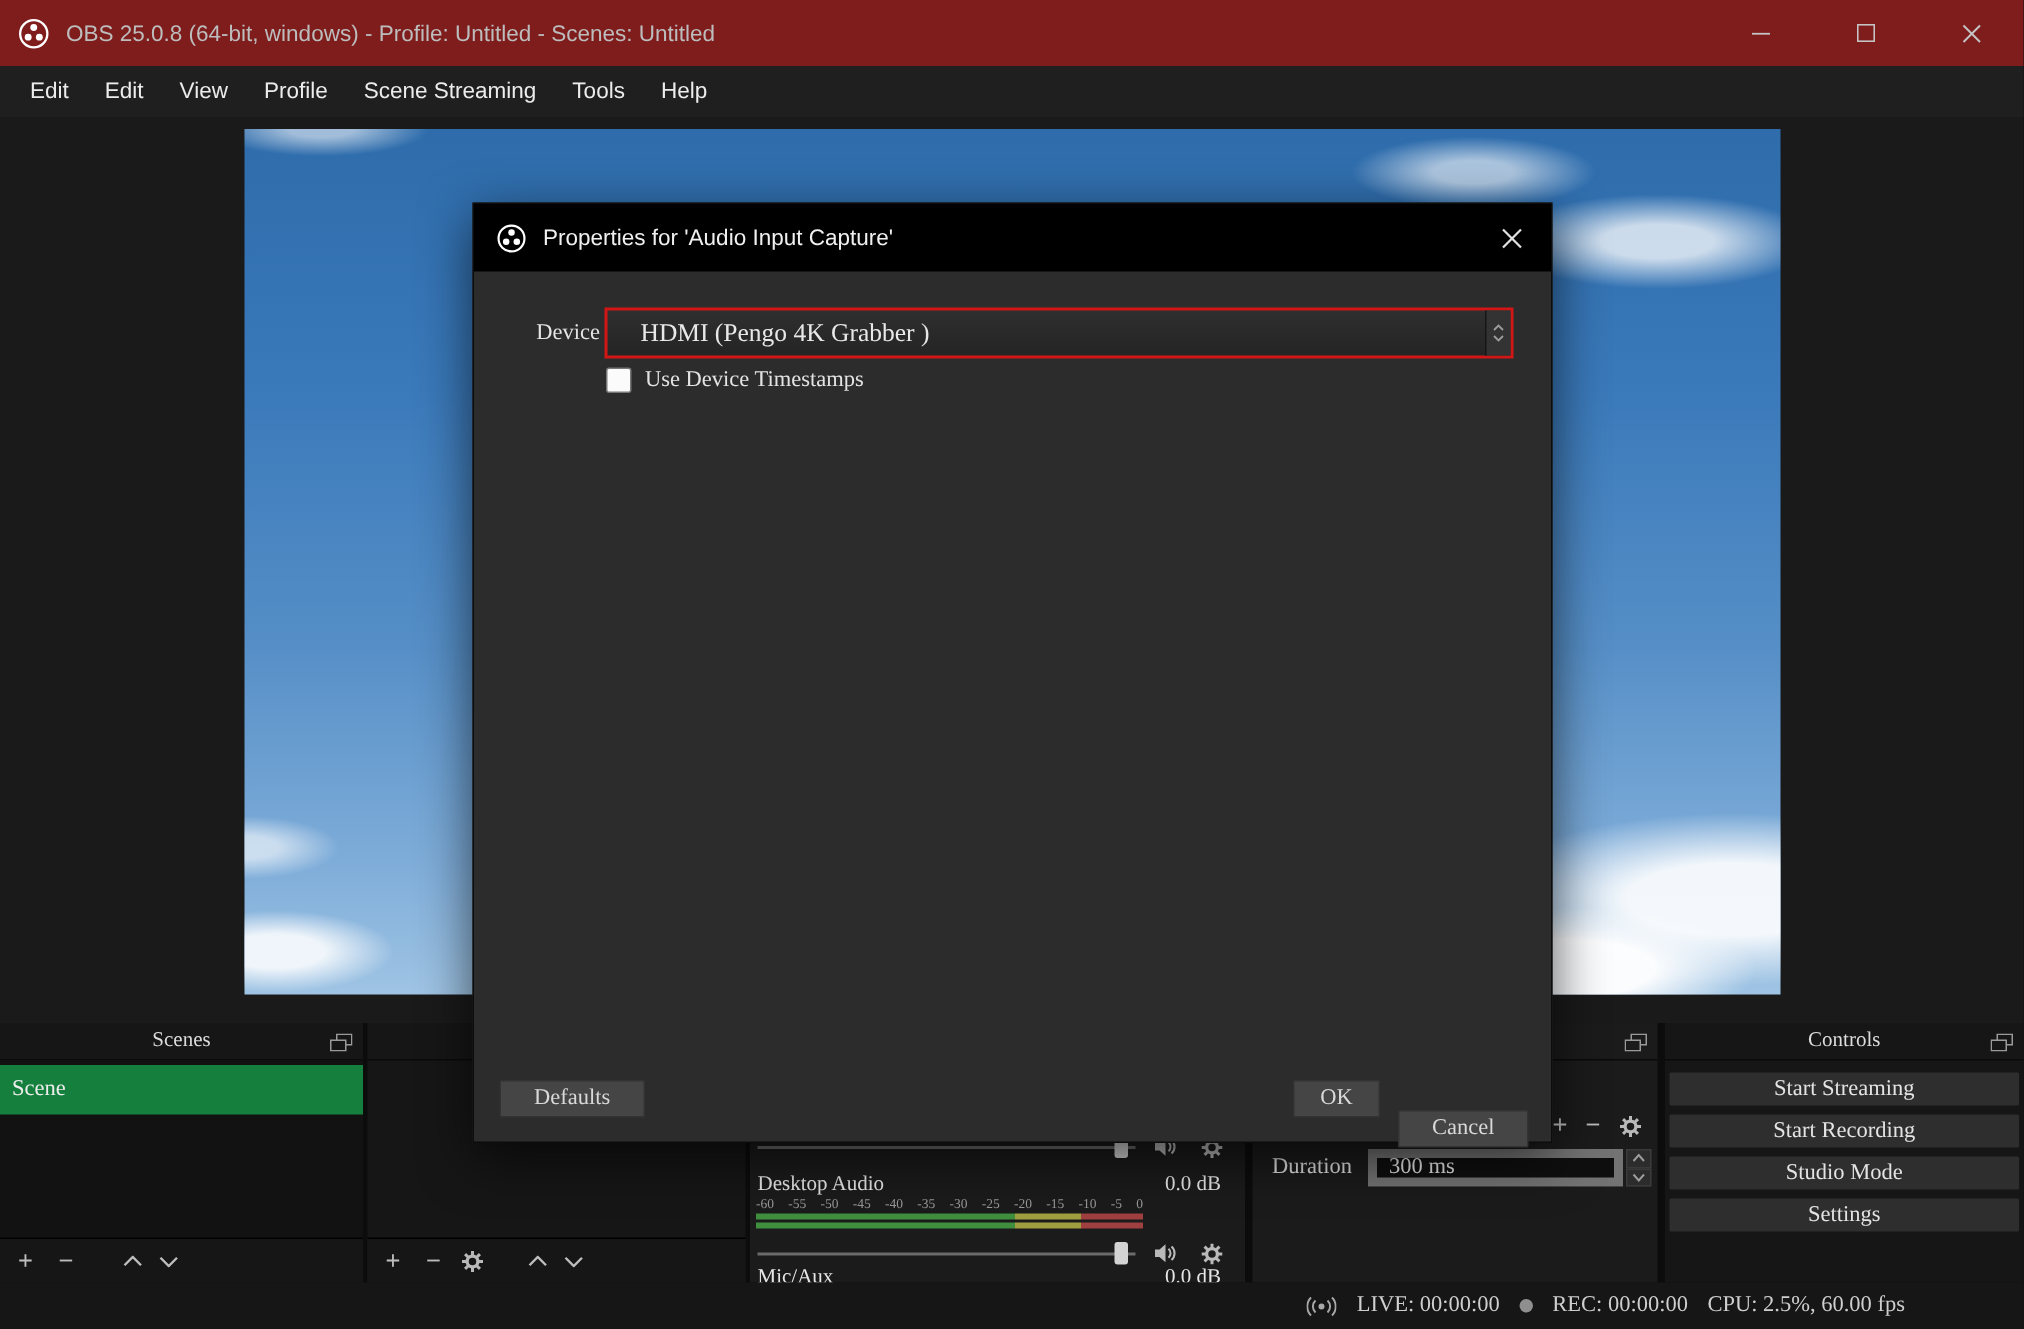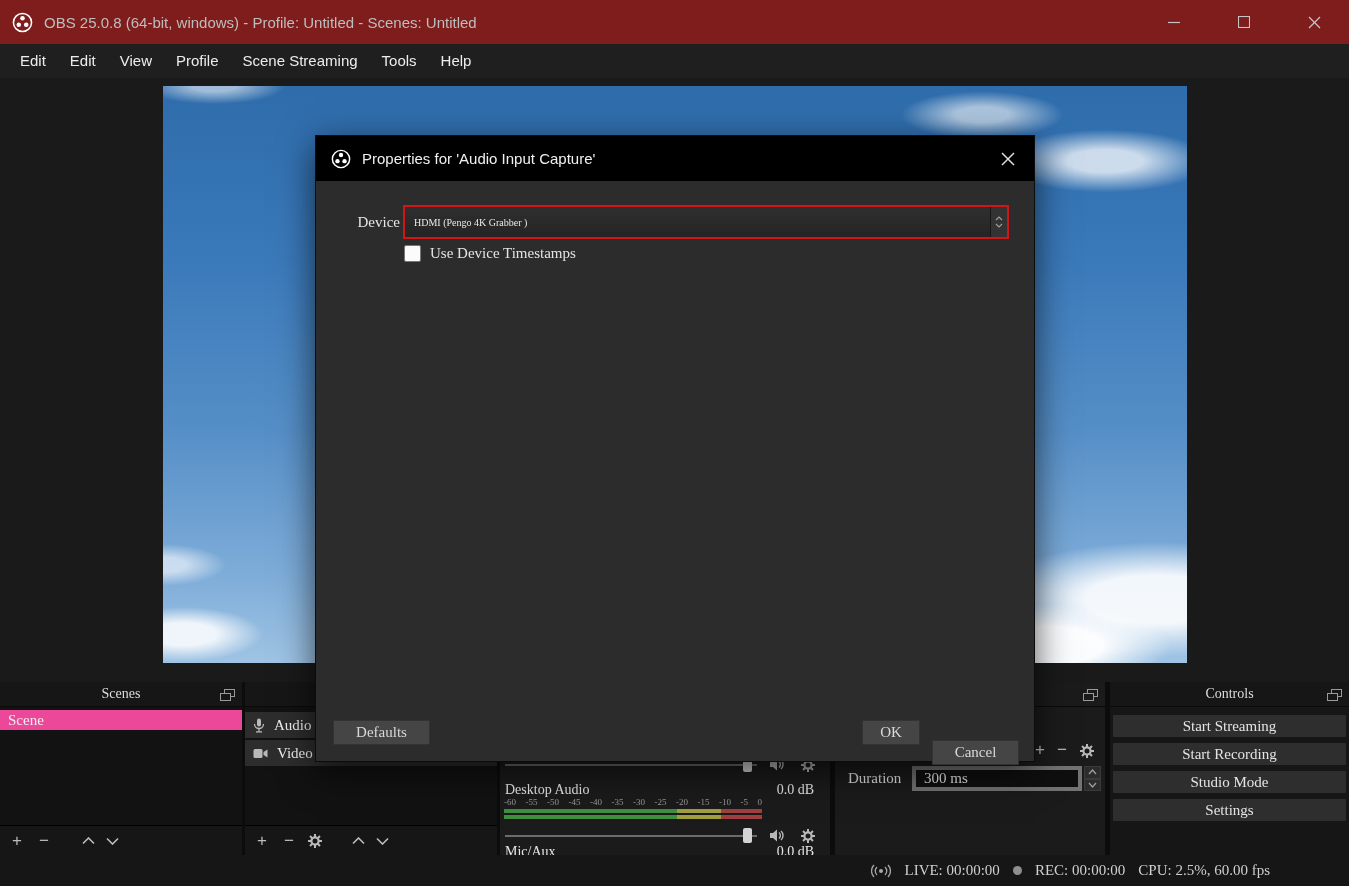--- a/index.html
+++ b/index.html
@@ -69,21 +69,21 @@
     border-top:1px solid #000; background:#161616;
     display:flex; align-items:center; padding-left:9px; gap:11px;
   }
   .tool-glyph {
     font-family:"Liberation Sans", sans-serif; font-size:17px; color:#bdbdbd;
     width:16px; text-align:center; line-height:16px;
   }
   .tool-gap { width:8px; }
 
   .scene-row {
-    position:absolute; left:0; top:3px; width:100%; height:20px; background:#ec4899;
+    position:absolute; left:0; top:3px; width:100%; height:33px; background:#15803d;
     display:flex; align-items:center; padding-left:8px; font-size:15px; color:#eeeeee;
   }
   .source-row {
     position:absolute; left:0; width:100%; height:26px; background:#2d2d2d;
     display:flex; align-items:center; padding-left:8px; gap:9px; font-size:15px; color:#eeeeee;
   }
   #source-row-0 { top:5px; }
   #source-row-1 { top:33px; }
 
   
@@ -110,21 +110,21 @@
     background:linear-gradient(90deg,#3f8f3f 0,#3f8f3f 67%,#9f9f3f 67%,#9f9f3f 84%,#9f3f3f 84%,#9f3f3f 100%);
   }
   #meter-a { top:127px; }
   #meter-b { top:133px; }
 
   
   .t-icon { position:absolute; }
   .duration-label { position:absolute; left:13px; top:88px; font-size:15px; color:#e0e0e0; }
   .duration-box {
     position:absolute; left:77px; top:84px; width:170px; height:25px;
-    background:#0f0f0f; border:4px solid #737373;
+    background:#0f0f0f; border:6px solid #737373;
     display:flex; align-items:center; padding-left:8px; font-size:15px; color:#e6e6e6;
   }
   .duration-spin { position:absolute; left:249px; top:84px; width:17px; height:25px; display:flex; flex-direction:column; }
   .spin-btn { flex:1; background:#2c2c2c; border:1px solid #3a3a3a; display:flex; align-items:center; justify-content:center; }
 
   
   .ctl-btn {
     position:absolute; left:3px; width:233px; height:22px; background:#2e2e2e; border-radius:1px;
     display:flex; align-items:center; justify-content:center; font-size:15px; color:#e4e4e4;
   }
@@ -149,21 +149,21 @@
     display:flex; align-items:center; padding-left:15px;
   }
   .dlg-title { margin-left:11px; font-family:"Liberation Sans", sans-serif; font-size:15px; color:#f0f0f0; }
   .dlg-close { position:absolute; right:0; top:0; width:52px; height:45px; display:flex; align-items:center; justify-content:center; }
   .device-label { position:absolute; left:28px; top:78px; width:56px; text-align:right; font-size:15px; color:#e4e4e4; }
   .device-select {
     position:absolute; left:87px; top:69px; width:606px; height:34px;
     border:2px solid #d21616; background:linear-gradient(180deg,#2f2f2f,#242424);
     display:flex; align-items:center;
   }
-  .device-value { padding-left:9px; font-size:10px; color:#e8e8e8; flex:1; }
+  .device-value { padding-left:22px; font-size:17px; color:#e8e8e8; flex:1; }
   .combo-arrows {
     width:17px; align-self:stretch; border-left:1px solid #161616; background:#333;
     display:flex; flex-direction:column; align-items:center; justify-content:center; gap:2px;
   }
   .dlg-checkbox {
     position:absolute; left:88px; top:109px; width:17px; height:17px;
     background:#fbfbfb; border:1px solid #777; border-radius:2px;
   }
   .dlg-checkbox-label { position:absolute; left:114px; top:109px; font-size:15px; color:#e4e4e4; }
   .dlg-btn {
@@ -248,42 +248,20 @@
     <span>
       <svg width="13" height="8" viewBox="0 0 13 8">
           <polyline points="1,1.5 6.5,7 12,1.5" fill="none" stroke="#bdbdbd" stroke-width="1.6"></polyline>
         </svg>
     </span>
   </div>
 </div>
 
 <div class="dock" id="dock-sources">
   <div class="dock-header"></div>
-  <div class="dock-body">
-    <div class="source-row" id="source-row-0">
-      <span>
-        <svg width="12" height="15" viewBox="0 0 12 15">
-          <rect x="4" y="0.5" width="4" height="8" rx="2" fill="#b9b9b9"></rect>
-          <path d="M1.5,6 a4.5,4.5 0 0 0 9,0" stroke="#b9b9b9" stroke-width="1.3" fill="none"></path>
-          <line x1="6" y1="11" x2="6" y2="13.4" stroke="#b9b9b9" stroke-width="1.3"></line>
-          <line x1="3" y1="13.9" x2="9" y2="13.9" stroke="#b9b9b9" stroke-width="1.3"></line>
-        </svg>
-      </span>
-      <span>Audio</span>
-    </div>
-    <div class="source-row" id="source-row-1">
-      <span>
-        <svg width="15" height="11" viewBox="0 0 15 11">
-          <rect x="0.5" y="1" width="9" height="9" rx="1.5" fill="#b9b9b9"></rect>
-          <polygon points="10.5,4 14.5,1.5 14.5,9.5 10.5,7" fill="#b9b9b9"></polygon>
-        </svg>
-      </span>
-      <span>Video</span>
-    </div>
-  </div>
   <div class="dock-toolbar">
     <span class="tool-glyph">+</span>
     <span class="tool-glyph">−</span>
     <span>
       <svg width="14" height="14" viewBox="0 0 14 14">
         <g fill="#b9b9b9">
           <rect x="6" y="0" width="2" height="3"></rect>
             <rect x="6" y="11" width="2" height="3"></rect>
           <rect x="0" y="6" width="3" height="2"></rect>
             <rect x="11" y="6" width="3" height="2"></rect>

